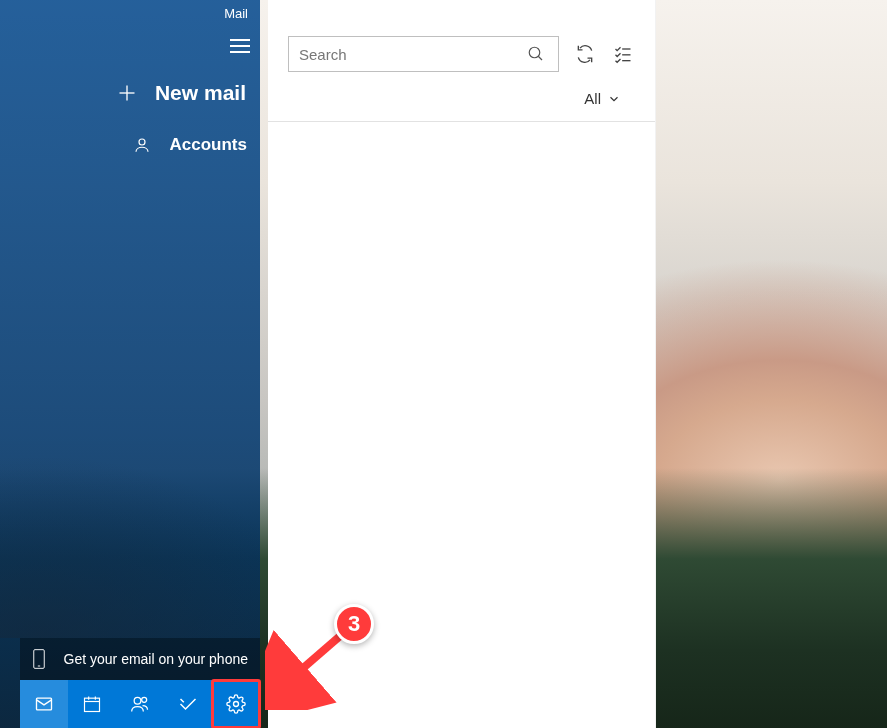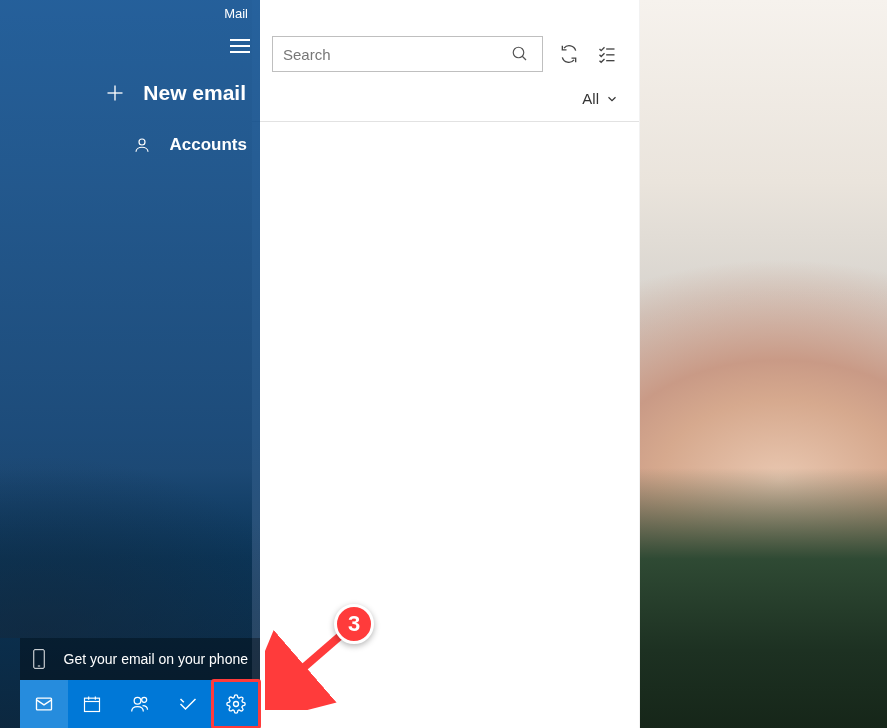--- a/index.html
+++ b/index.html
@@ -65,21 +65,21 @@
   }
   .bottom-btn {
     width: 48px; display: flex; align-items: center; justify-content: center;
     cursor: pointer;
   }
   .bottom-btn.active { background: rgba(255,255,255,0.15); }
   .bottom-btn.highlighted { outline: 3px solid #ff3b3b; outline-offset: -2px; border-radius: 2px; }
 
   
   .list-pane {
-    position: absolute; left: 252px; top: 0; width: 388px; height: 100%;
+    position: absolute; left: 268px; top: 0; width: 388px; height: 100%;
     background: #fff;
     border-right: 1px solid rgba(0,0,0,0.05);
     display: flex; flex-direction: column;
   }
   .list-header {
     padding: 36px 20px 12px 20px;
     display: flex; align-items: center; gap: 14px;
   }
   .search-box {
     flex: 1; height: 36px; border: 1px solid #bfbfbf;
@@ -88,21 +88,21 @@
   }
   .search-box input {
     flex: 1; border: none; outline: none; font-size: 15px; color: #333;
     background: transparent;
   }
   .search-box input::placeholder { color: #777; }
   .icon-btn { width: 24px; height: 24px; display: flex; align-items: center; justify-content: center; cursor: pointer; color: #444; }
 
   .filter-row {
     display: flex; justify-content: flex-end; align-items: center;
-    padding: 6px 20px 14px 20px; font-size: 15px; color: #333;
+    padding: 6px 34px 14px 20px; font-size: 15px; color: #333;
     border-bottom: 1px solid #e2e2e2;
     gap: 6px;
   }
 
   .right-pane {
     position: absolute; left: 648px; top: 0; right: 0; height: 100%;
     
   }
 
   
@@ -179,21 +179,21 @@
     </span>
   </div>
 
   <div class="nav-item newmail">
     <span class="icon-slot">
       <svg width="20" height="20" viewBox="0 0 24 24" fill="none" stroke="#fff" stroke-width="1.6">
         <line x1="12" y1="3" x2="12" y2="21"></line>
           <line x1="3" y1="12" x2="21" y2="12"></line>
       </svg>
     </span>
-    <span>New email</span>
+    <span>New mail</span>
   </div>
 
   <div class="nav-item">
     <span class="icon-slot">
       <svg width="18" height="18" viewBox="0 0 24 24" fill="none" stroke="#fff" stroke-width="1.6">
         <circle cx="12" cy="8" r="4"></circle>
           <path d="M4 21c0-4 4-6 8-6s8 2 8 6"></path>
       </svg>
     </span>
     <span>Accounts</span>

